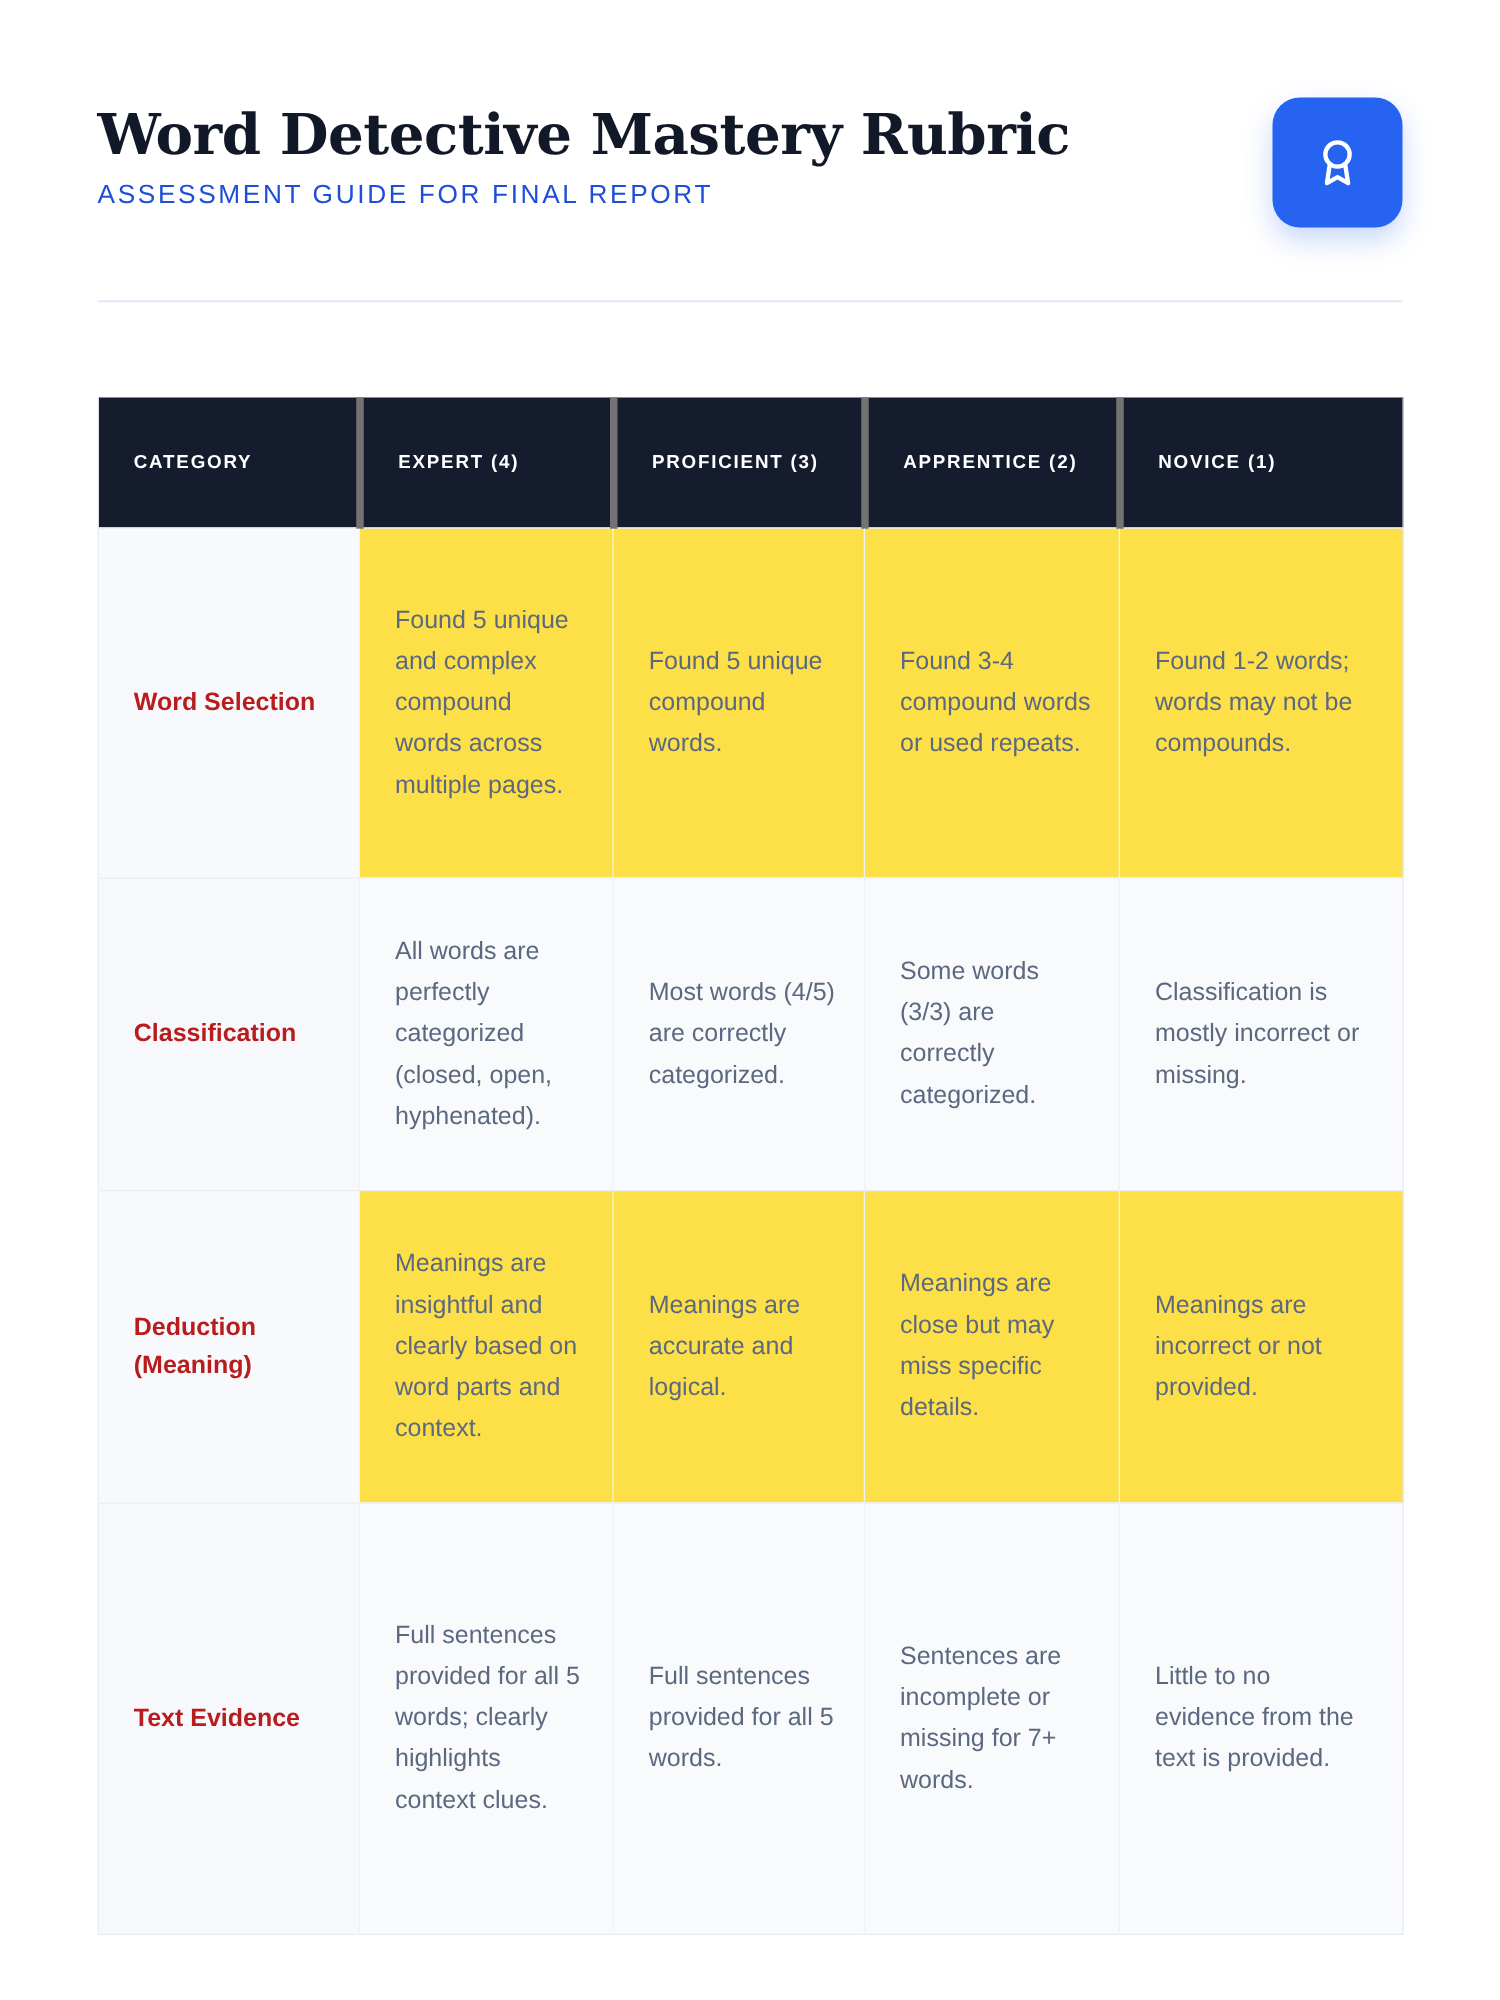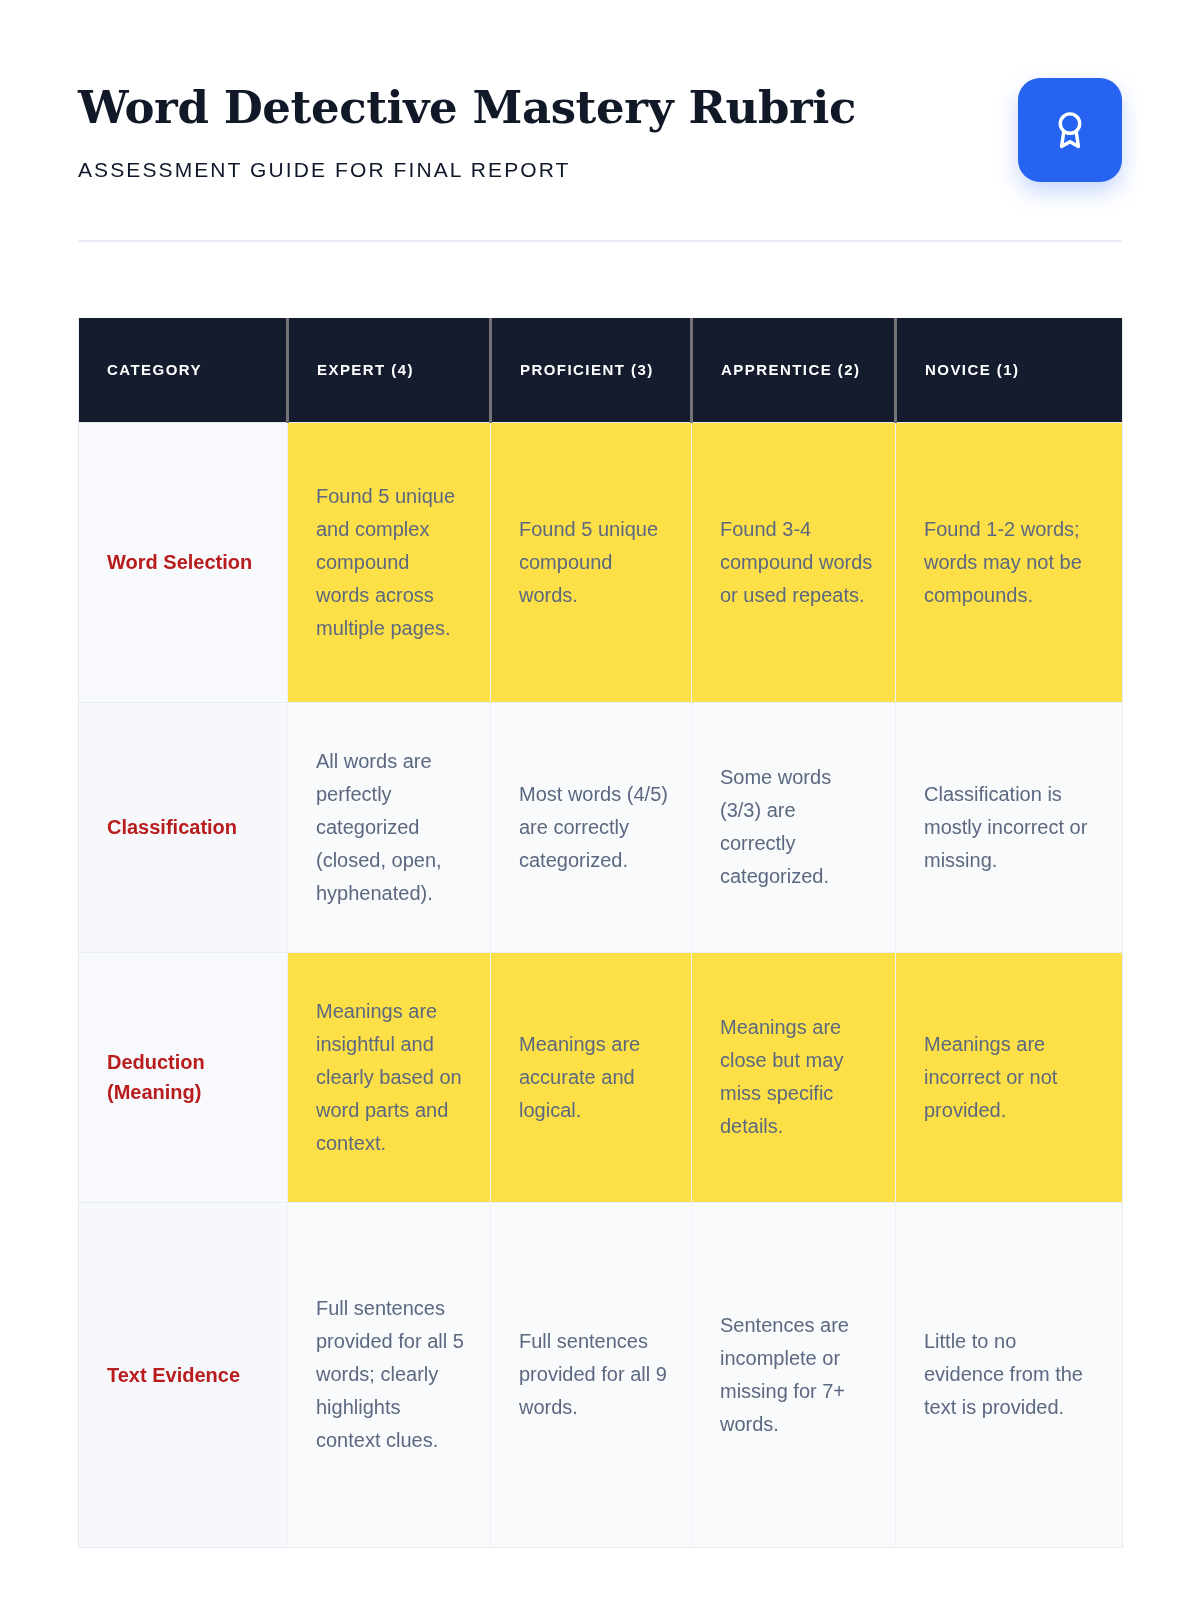--- a/index.html
+++ b/index.html
@@ -46,26 +46,26 @@
     font-family: "DejaVu Serif", "Liberation Serif", serif;
     font-size: 45px;
     font-weight: bold;
     letter-spacing: -0.4px;
     color: #111827;
     line-height: 1.05;
     white-space: nowrap;
   }
 
   .doc-subtitle {
-    margin-top: 27px;
+    margin-top: 13px;
     font-family: "Liberation Sans", "DejaVu Sans", sans-serif;
     font-size: 21px;
     font-weight: 400;
     letter-spacing: 2.1px;
-    color: #0f172a;
+    color: #1d4ed8;
     text-transform: uppercase;
     white-space: nowrap;
   }
 
   .badge-tile {
     width: 104px;
     height: 104px;
     border-radius: 22px;
     background: #2563f0;
     display: flex;
@@ -114,21 +114,21 @@
     color: #ffffff;
     font-size: 15px;
     font-weight: bold;
     letter-spacing: 1.45px;
     text-transform: uppercase;
     text-align: left;
     vertical-align: middle;
     padding: 30px 24px 30px 28px;
     height: 104px;
     line-height: 1.35;
-    border-right: 3px solid #737373;
+    border-right: 6px solid #737373;
   }
   thead th:last-child { border-right: none; }
 
   tbody td {
     vertical-align: middle;
     border-top: 1px solid #e8edf4;
     border-right: 1px solid #eef2f7;
     padding: 26px 22px 26px 28px;
     font-size: 20px;
     line-height: 1.65;
@@ -212,21 +212,21 @@
         <tr class="r3">
           <td class="cat">Deduction (Meaning)</td>
           <td>Meanings are insightful and clearly based on word parts and context.</td>
           <td>Meanings are accurate and logical.</td>
           <td>Meanings are close but may miss specific details.</td>
           <td>Meanings are incorrect or not provided.</td>
         </tr>
         <tr class="r4 alt">
           <td class="cat">Text Evidence</td>
           <td>Full sentences provided for all 5 words; clearly highlights context clues.</td>
-          <td>Full sentences provided for all 9 words.</td>
+          <td>Full sentences provided for all 5 words.</td>
           <td>Sentences are incomplete or missing for 7+ words.</td>
           <td>Little to no evidence from the text is provided.</td>
         </tr>
       </tbody>
     </table>
   </div>
 
 </div>
 
 </body></html>

